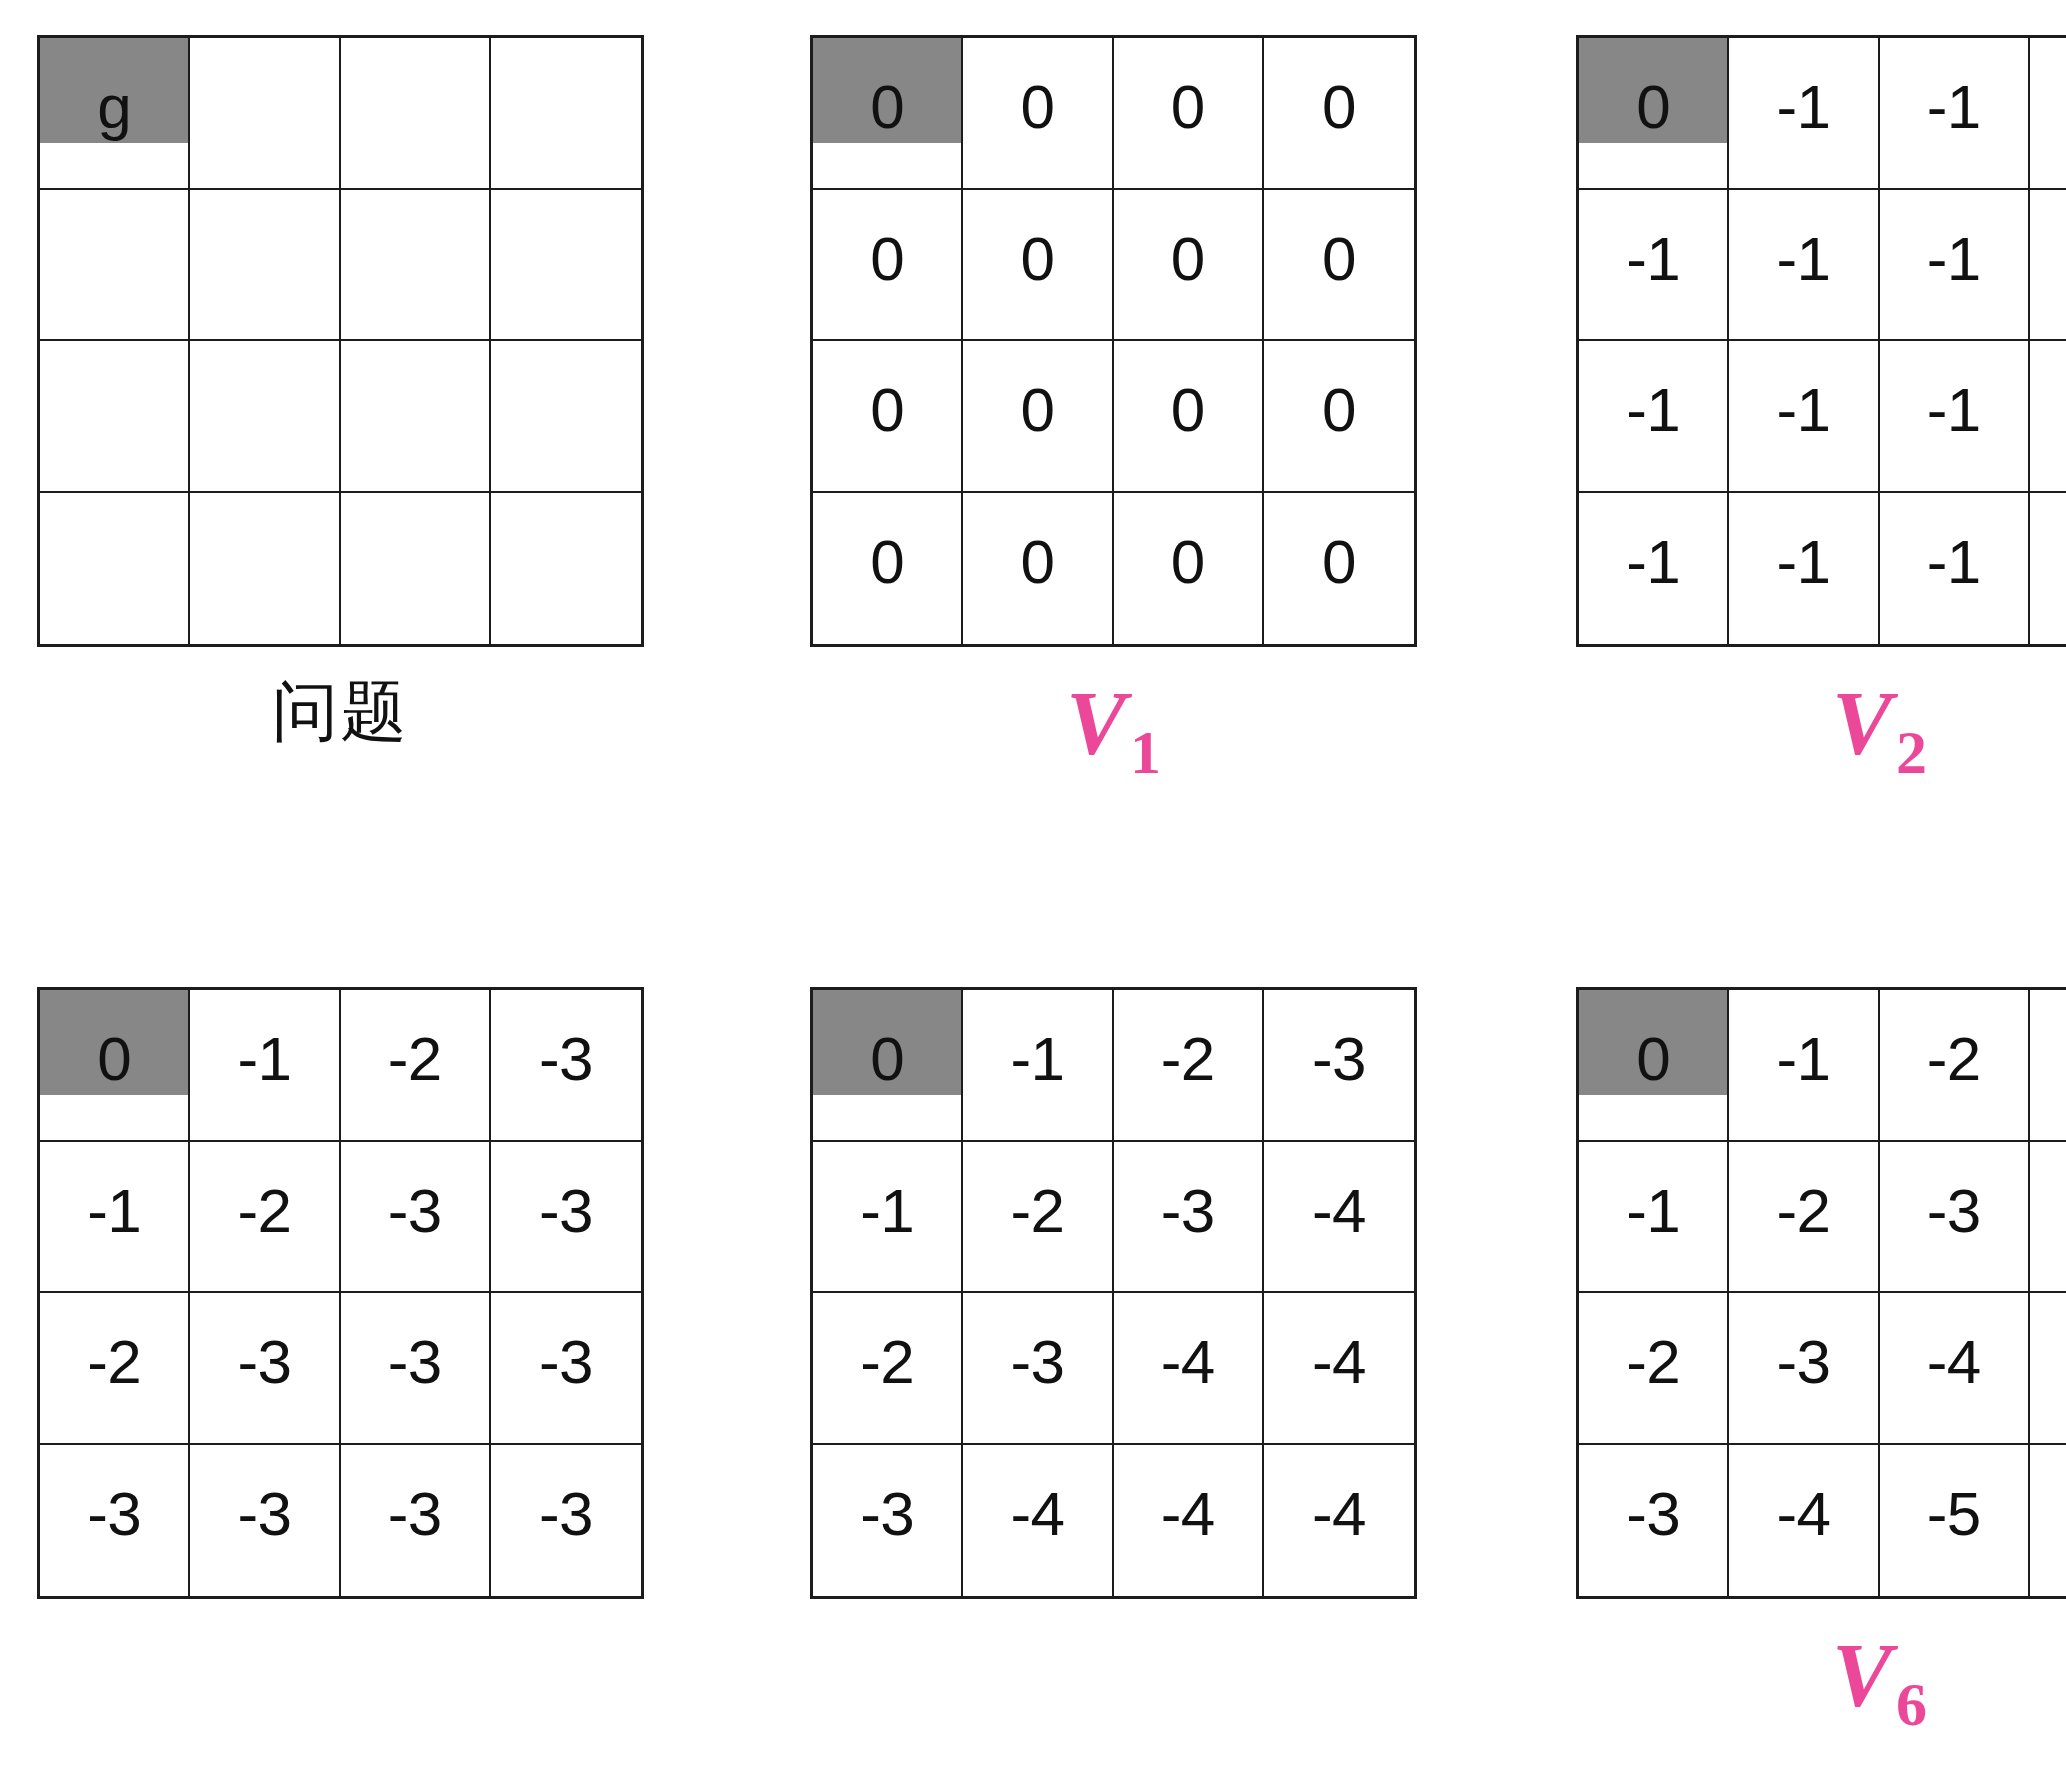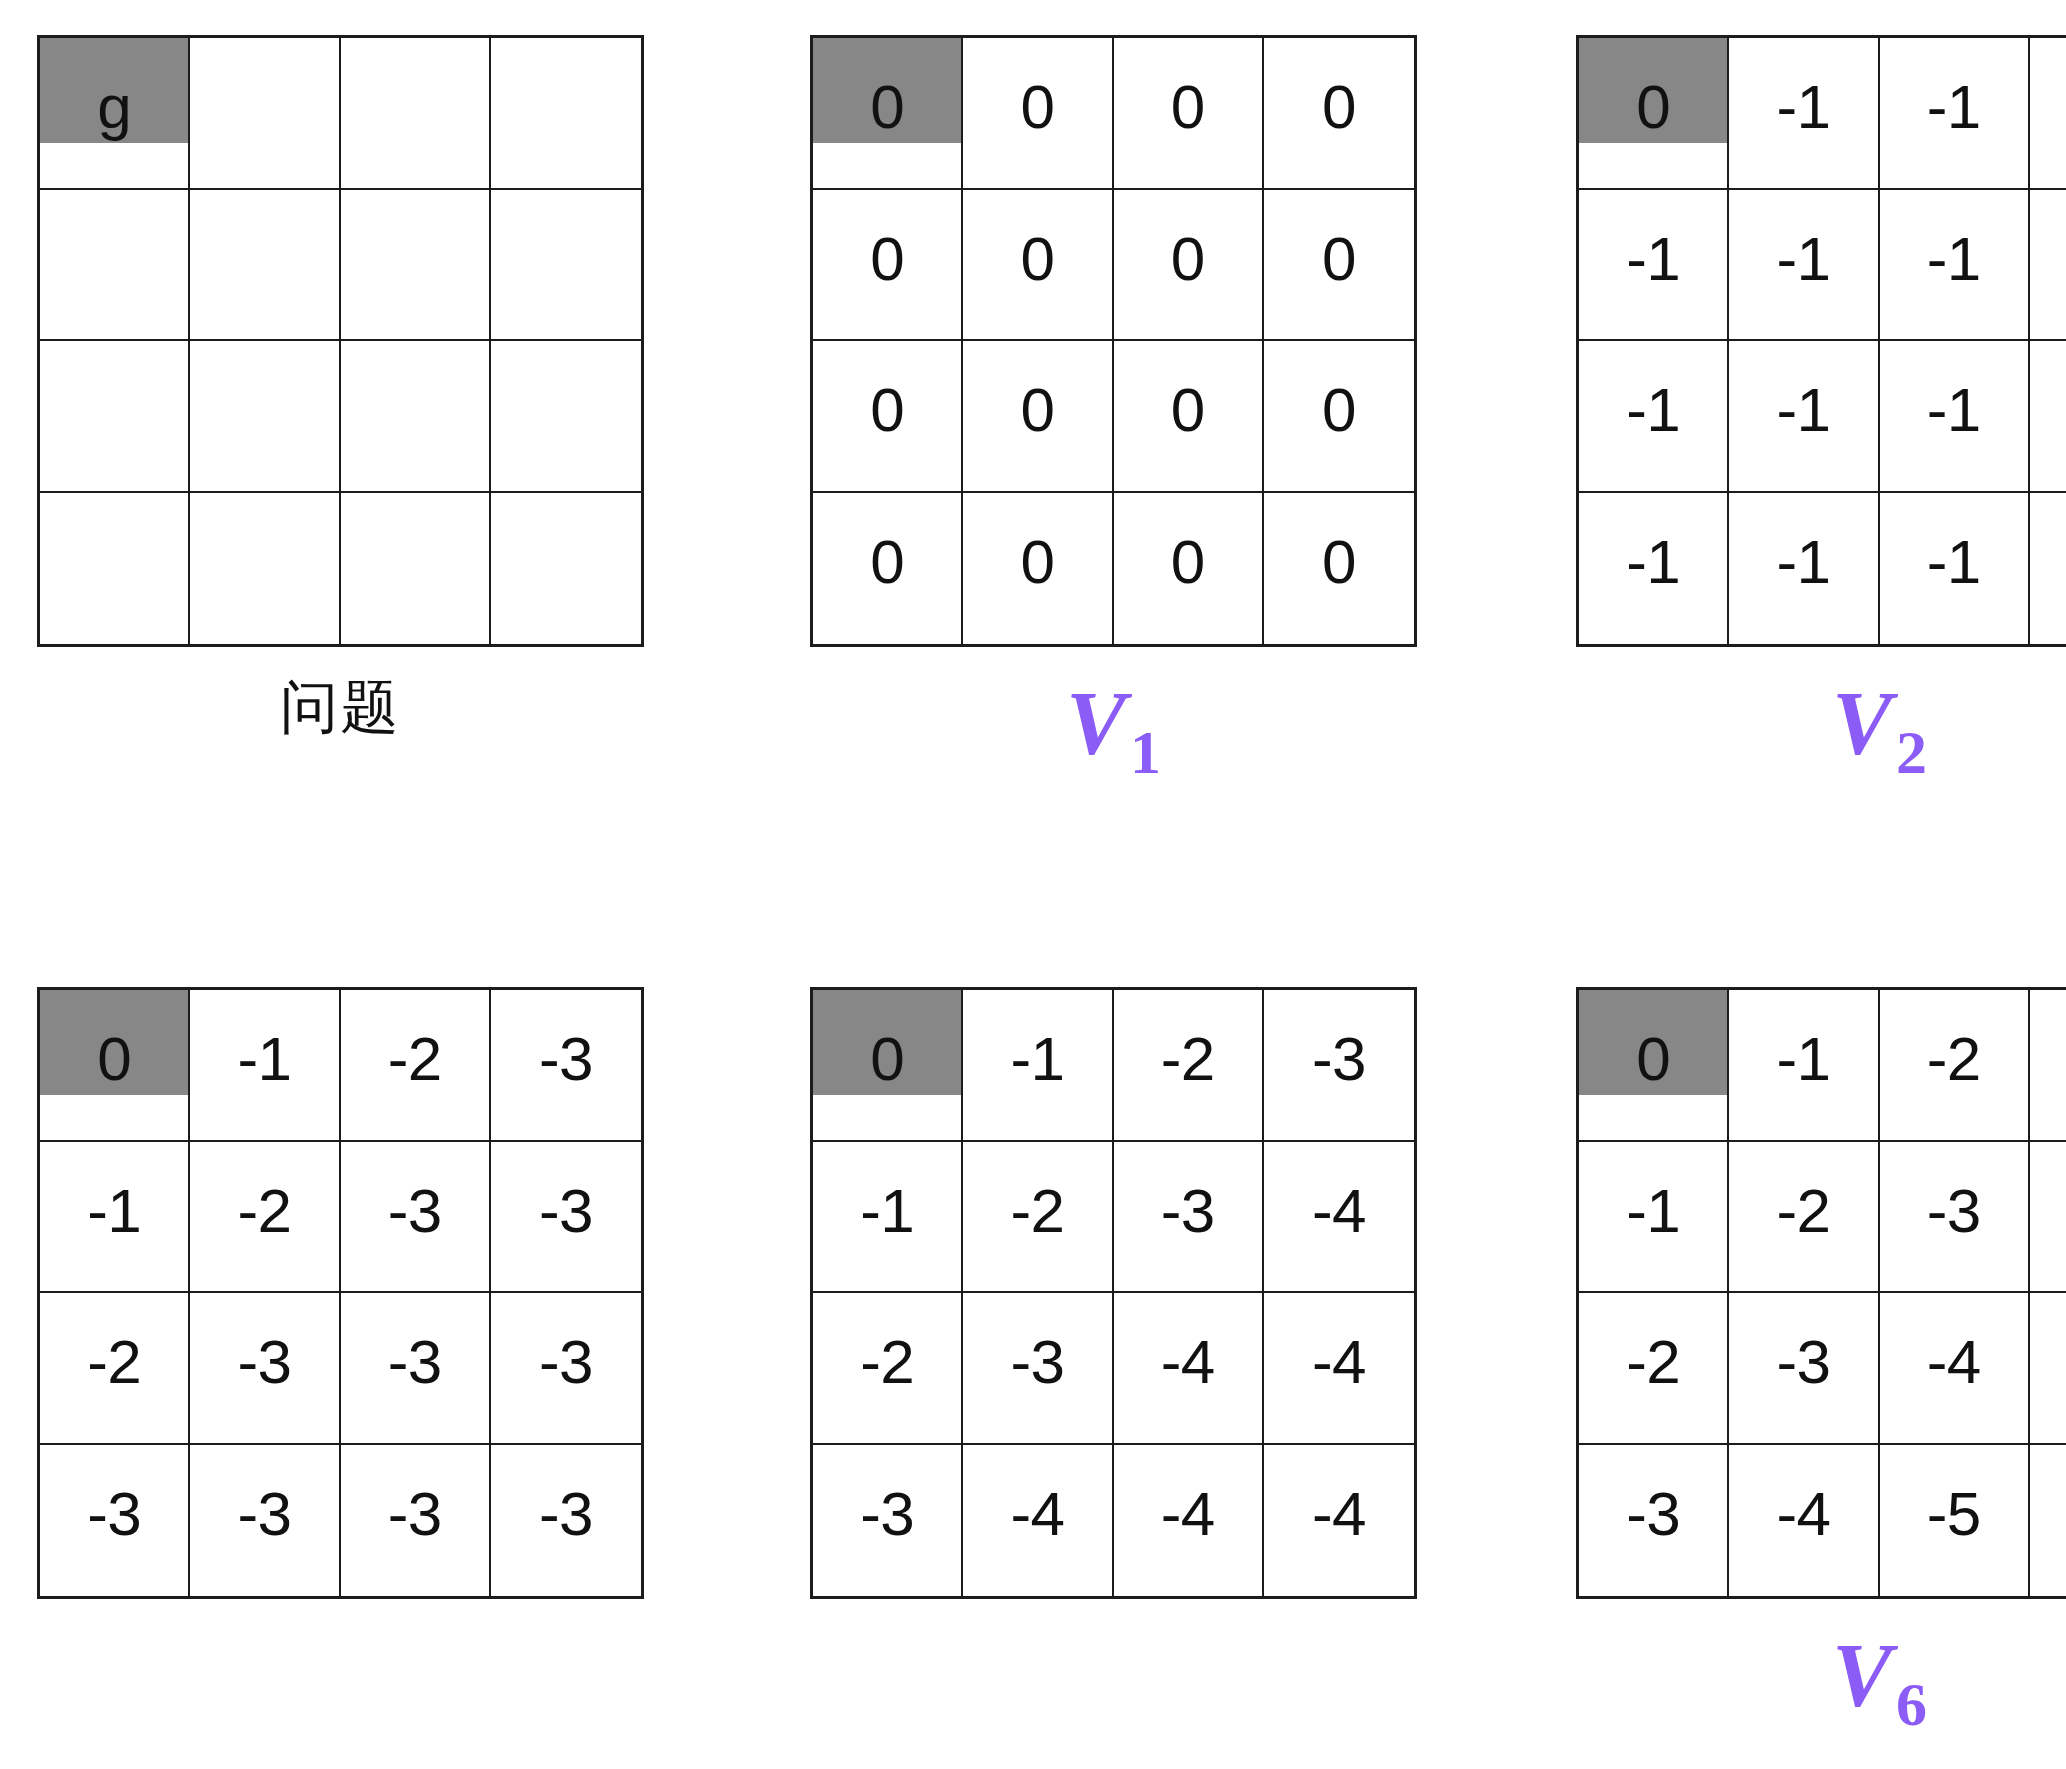--- a/index.html
+++ b/index.html
@@ -72,31 +72,31 @@
   }
   .caption {
     width: 607px;
     text-align: center;
     margin-top: 32px;
     height: 120px;
     line-height: 1;
   }
   .cap-cn {
     font-family: "Liberation Serif", "DejaVu Serif", serif;
-    font-size: 58px;
+    font-size: 66px;
     color: #111111;
     letter-spacing: 2.5px;
     text-align: center;
   }
   .cap-v {
     font-family: "Liberation Serif", "DejaVu Serif", serif;
     font-size: 90px;
     font-weight: bold;
     font-style: italic;
-    color: #8b5cf6;
+    color: #ec4899;
     white-space: nowrap;
   }
   .cap-v .sub {
     font-size: 62px;
     font-style: normal;
     font-weight: bold;
     vertical-align: sub;
     margin-left: 4.1px;
   }
 </style>

